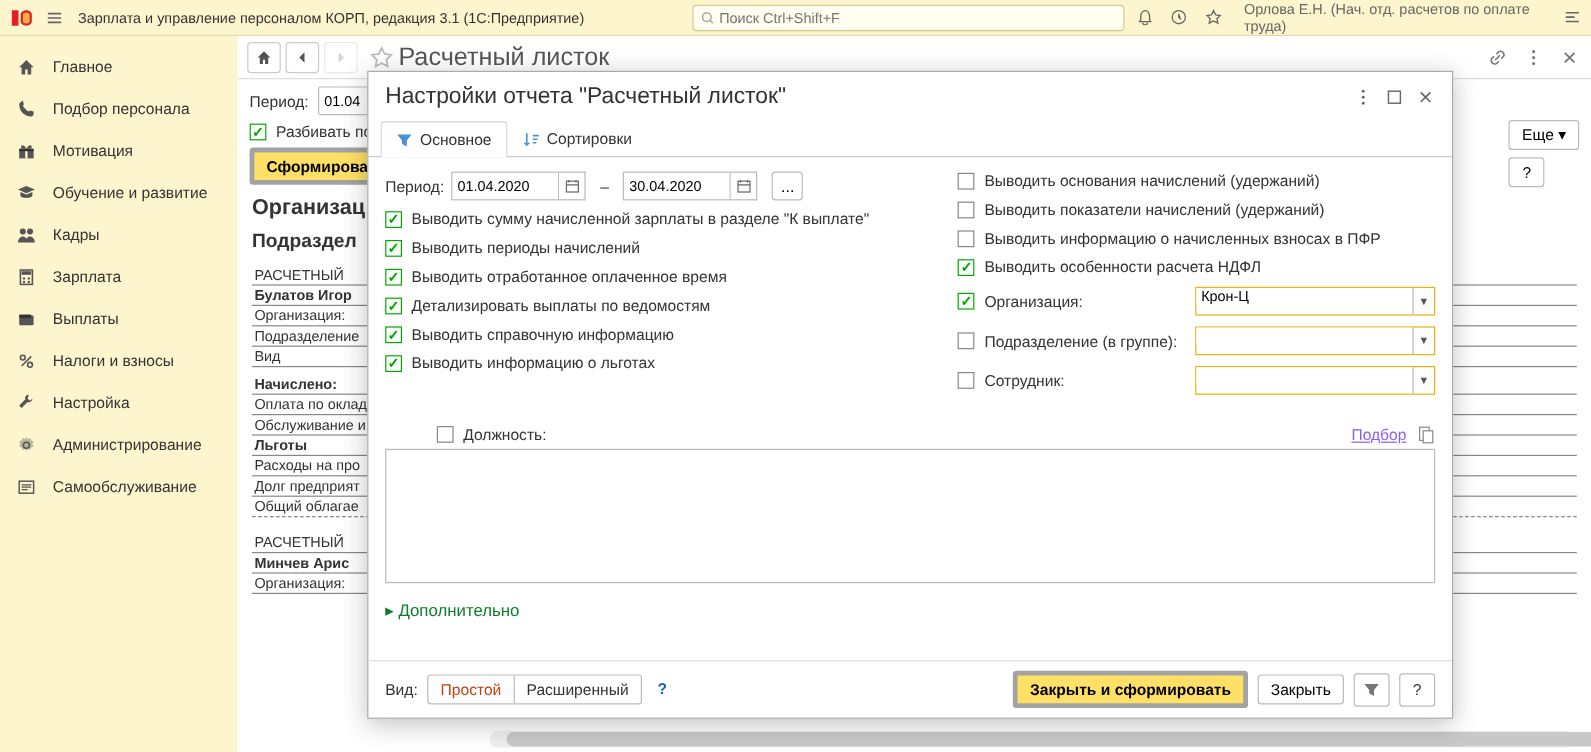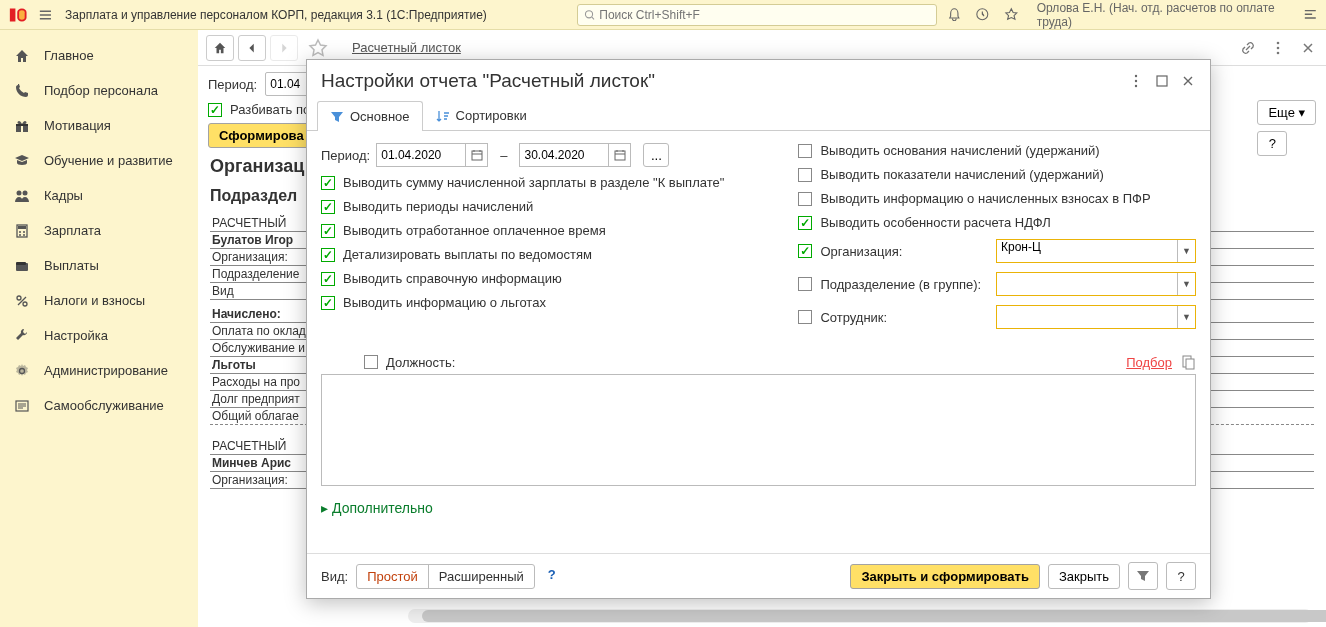--- a/index.html
+++ b/index.html
@@ -20,32 +20,32 @@
 
 .sidebar { position: absolute; left: 0; top: 30px; bottom: 0; width: 232px; background: #fdf5cd; padding-top: 8px; }
 .sidebar-item { display: flex; align-items: center; height: 35px; padding: 0 14px; cursor: pointer; font-size: 13px; color: #333; }
 .sidebar-icon { width: 16px; height: 16px; margin-right: 14px; color: #555; }
 
 
 .main { position: absolute; left: 198px; right: 0; top: 30px; bottom: 0; background: #fff; display: flex; flex-direction: column; }
 .main-header { height: 36px; display: flex; align-items: center; padding: 0 8px; border-bottom: 1px solid #ddd; gap: 4px; }
 .nav-btn { width: 28px; height: 26px; border: 1px solid #ccc; background: #fff; border-radius: 3px; display: flex; align-items: center; justify-content: center; cursor: pointer; }
 .nav-btn.disabled { opacity: 0.4; cursor: default; }
-.page-title { font-size: 13px; color: #555; margin-left: 20px; flex: 1; text-decoration: underline; }
+.page-title { font-size: 21px; color: #555; margin-left: 0; flex: 1; }
 .star-icon { width: 20px; height: 20px; margin-left: 6px; color: #999; }
 .header-right-icons { display: flex; gap: 10px; align-items: center; }
 .header-icon-btn { width: 20px; height: 20px; cursor: pointer; color: #777; display:flex; align-items:center; justify-content:center;}
 
 
 .toolbar-row { padding: 6px 10px; display: flex; align-items: center; gap: 8px; font-size: 13px; }
 .date-input { width: 94px; height: 24px; border: 1px solid #bbb; border-radius: 2px; padding: 0 4px; font-size: 12px; }
 .checkbox-green { width: 14px; height: 14px; border: 1px solid #0a0; background: #fff; display: inline-flex; align-items: center; justify-content: center; }
 .checkbox-green.checked::after { content: "✓"; color: #0a0; font-size: 12px; font-weight: bold; }
 .checkbox-plain { width: 14px; height: 14px; border: 1px solid #888; background: #fff; display: inline-flex; }
-.btn-yellow { background: #ffe066; border: 1px solid #a3a3a3; border-radius: 3px; padding: 4px 10px; font-size: 13px; cursor: pointer; font-weight: bold;}
+.btn-yellow { background: #ffe066; border: 4px solid #a3a3a3; border-radius: 3px; padding: 4px 10px; font-size: 13px; cursor: pointer; font-weight: bold;}
 .btn-plain { background: #fff; border: 1px solid #bbb; border-radius: 3px; padding: 4px 10px; font-size: 13px; cursor: pointer; }
 
 
 .report-body { padding: 2px 12px; font-size: 13px; overflow: hidden; position: relative; }
 .report-table { width: 100%; border-collapse: collapse; }
 .report-table td { border-bottom: 1px solid #888; padding: 1px 2px; font-size: 12px; }
 .org-header { font-size: 18px; font-weight: bold; }
 .sub-header { font-size: 16px; font-weight: bold; }
 
 
@@ -70,21 +70,21 @@
 .cal-btn { width: 22px; height: 24px; border: 1px solid #bbb; border-left: none; background: #fff; display: flex; align-items: center; justify-content: center; cursor: pointer; }
 .ellipsis-btn { width: 26px; height: 24px; border: 1px solid #bbb; background: #fff; border-radius: 3px; cursor: pointer; margin-left: 6px; }
 .chk-row { display: flex; align-items: center; gap: 8px; margin-bottom: 9px; font-size: 13px; }
 .right-field-row { display: flex; align-items: center; gap: 8px; margin-bottom: 9px; }
 .right-label { flex: 1; font-size: 13px; }
 .combo { width: 200px; height: 24px; border: 1px solid #eab308; display: flex; align-items: flex-start; }
 .combo input { border: none; flex: 1; padding: 0 4px; font-size: 12px; outline: none; }
 .combo-btn { width: 18px; height: 22px; border-left: 1px solid #bbb; display: flex; align-items: center; justify-content: center; cursor: pointer; font-size: 9px; color:#555;}
 
 .position-row { display: flex; align-items: center; gap: 8px; margin-top: 16px; margin-left: 43px; }
-.link-blue { color: #ef4444; text-decoration: underline; cursor: pointer; font-size: 13px; }
+.link-blue { color: #8b5cf6; text-decoration: underline; cursor: pointer; font-size: 13px; }
 .list-box { height: 112px; border: 1px solid #bbb; margin-top: 4px; background: #fff; }
 
 .additional-row { margin-top: 14px; color: #0a7d2c; font-size: 14px; cursor: pointer; display: flex; align-items: center; gap: 4px; }
 
 
 .dlg-footer { border-top: 1px solid #ddd; padding: 8px 14px; display: flex; align-items: center; gap: 8px; }
 .view-btns { display: flex; border: 1px solid #bbb; border-radius: 3px; overflow: hidden; }
 .view-btn { padding: 4px 10px; font-size: 13px; cursor: pointer; border-right: 1px solid #bbb; }
 .view-btn:last-child { border-right: none; }
 .view-btn.active { color: #c2410c; }

